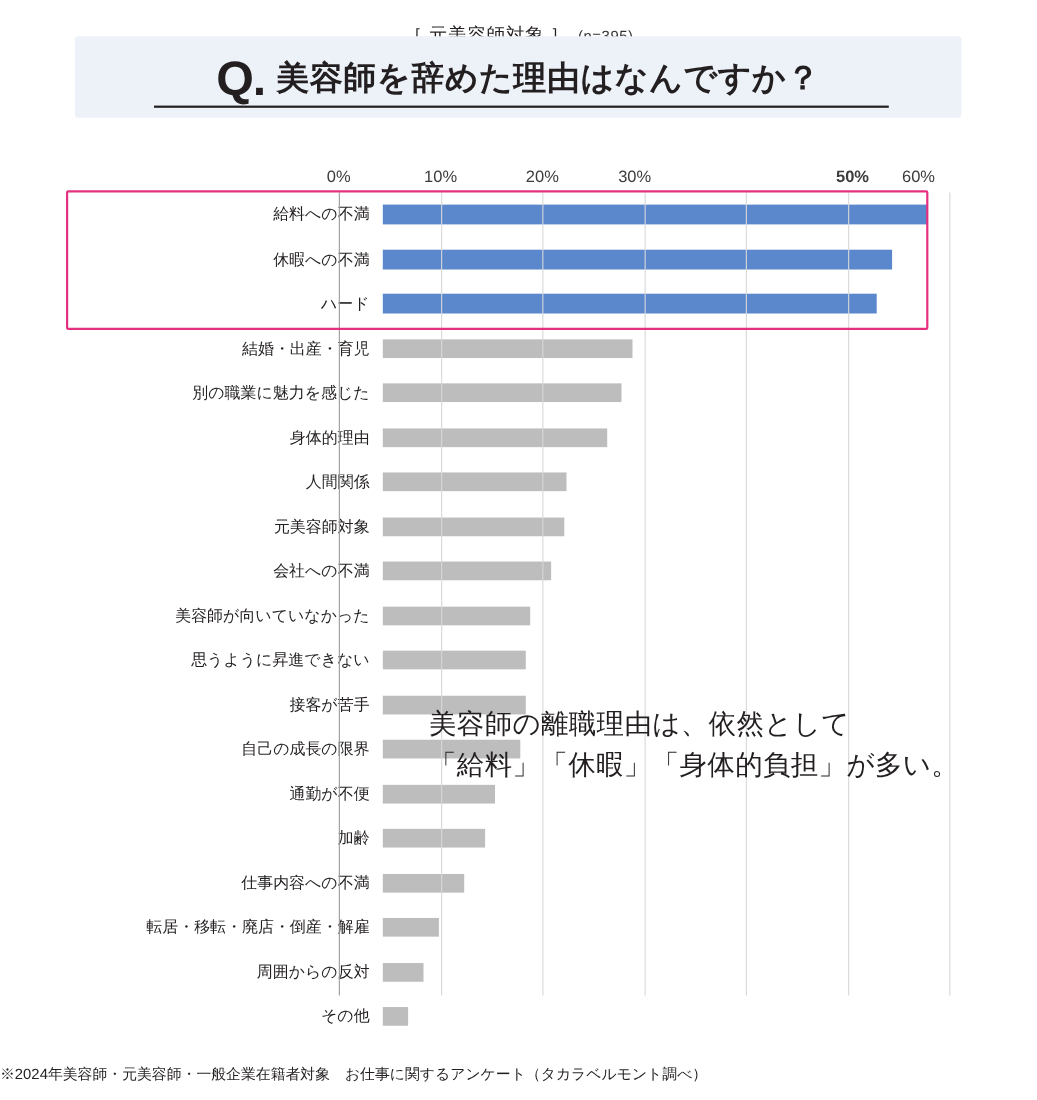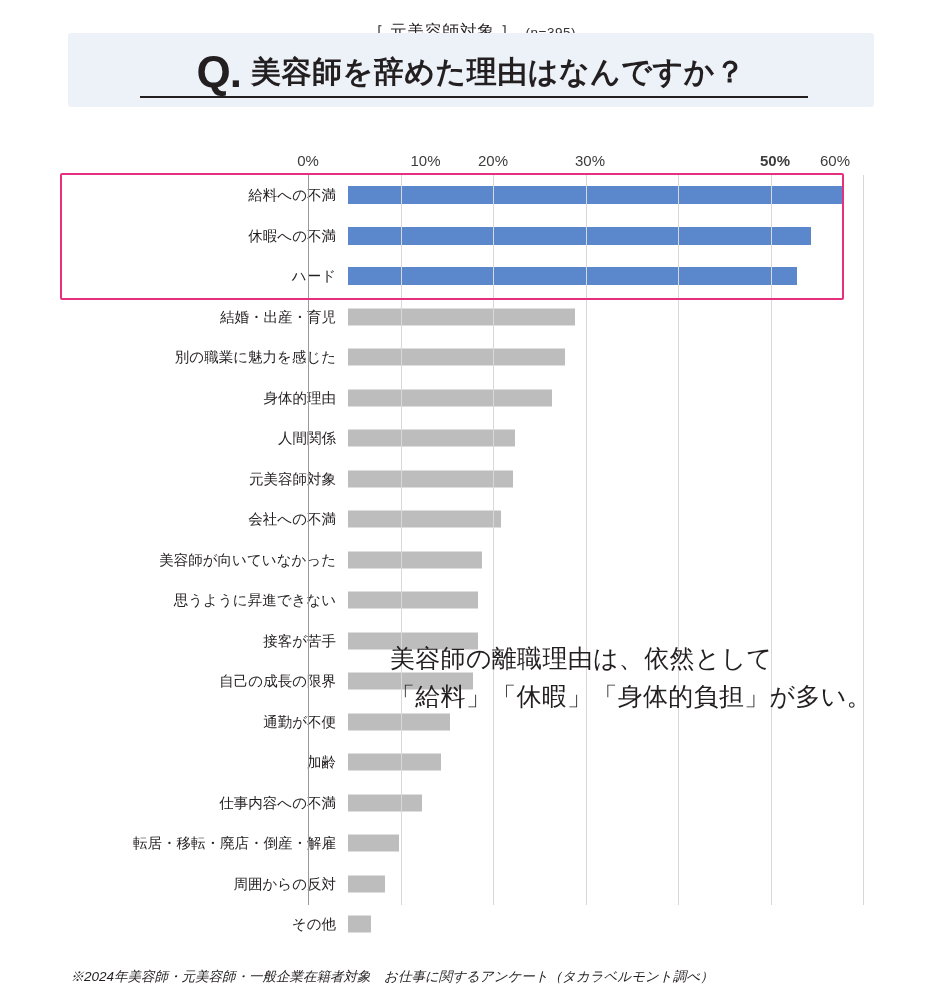--- a/index.html
+++ b/index.html
@@ -171,48 +171,46 @@
     letter-spacing: 0.3px;
     color: #231f20;
   }
 
   
   .footnote {
     position: absolute;
     left: 0;
     bottom: 14px;
     width: 784px;
-    text-align: center;
     font-size: 13.5px;
     color: #231f20;
     white-space: nowrap;
-    font-style: italic;
   }
 </style>
 </head>
 <body>
 
 <div class="subject-line">
   <span>［ 元美容師対象 ］</span><span class="n-count">(n=395)</span>
 </div>
 
 <div class="q-band">
   <div class="q-inner">
     <span class="q-mark">Q.</span>
     <span class="q-text">美容師を辞めた理由はなんですか？</span>
   </div>
 </div>
 <div class="q-underline"></div>
 
 <div class="chart-area">
   <div class="axis-top-labels">
       <span style="left: 0px;">0%</span>
-      <span style="left: 92.5px; margin-left: 25px;">10%</span>
+      <span style="left: 92.5px;">10%</span>
       <span style="left: 185px;">20%</span>
-      <span style="left: 282px;">30%</span>
+      <span style="left: 269px;">30%</span>
       <span style="left: 370px; margin-top: 36px;">40%</span>
       <span style="left: 467px; font-weight: bold;">50%</span>
       <span style="left: 527px;">60%</span>
     </div>
   <div class="plot">
     <div class="rows">
         <div class="row hl">
           <div class="cat">給料への不満</div>
           <div class="bar" style="width: 494.875px;"></div>
         </div>

